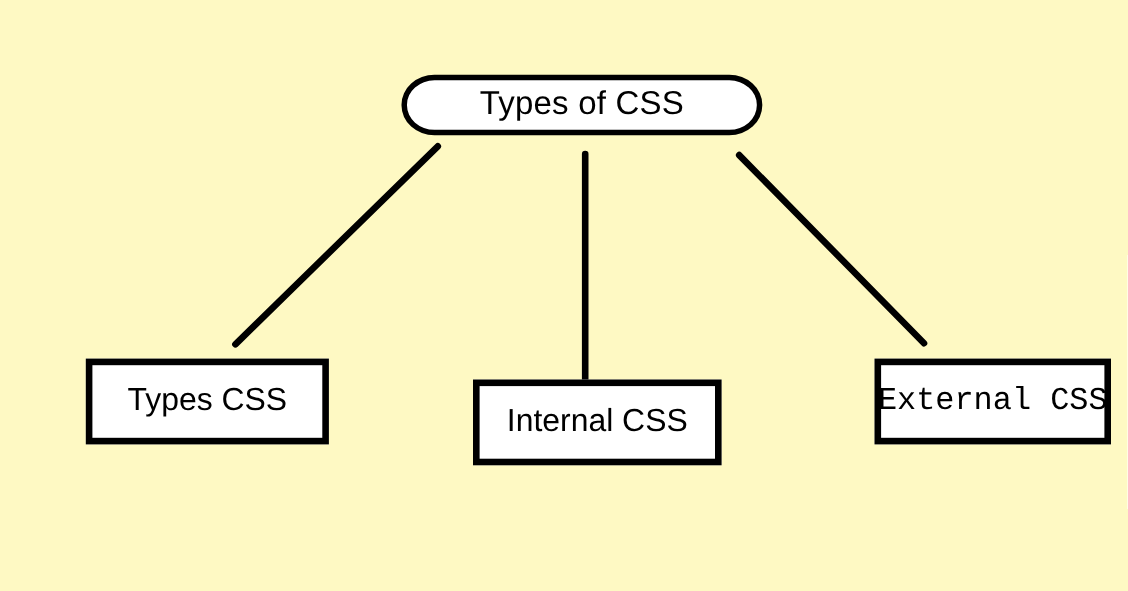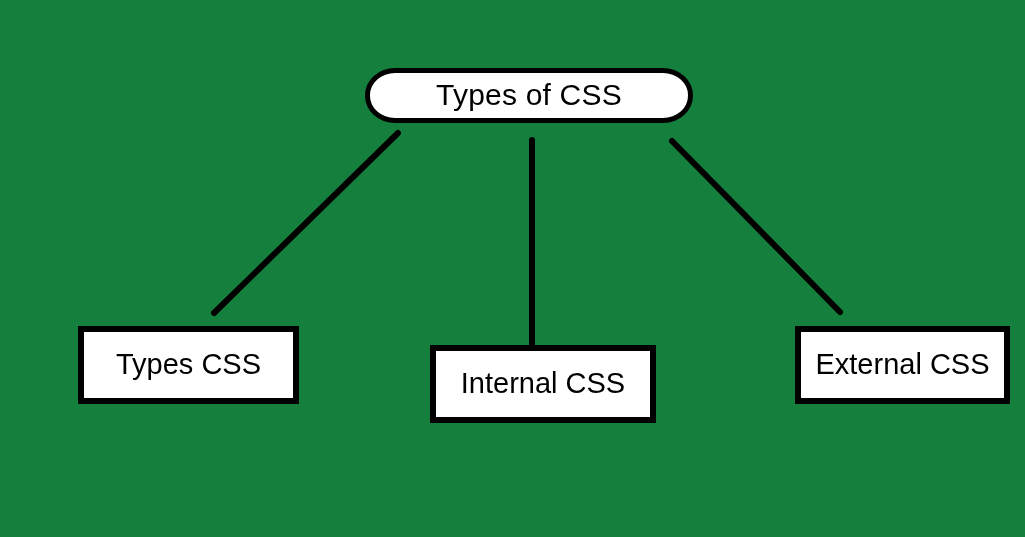--- a/index.html
+++ b/index.html
@@ -8,21 +8,21 @@
     padding: 0;
     background: #ffffff;
   }
   body {
     font-family: "Liberation Sans", sans-serif;
   }
   #canvas {
     position: relative;
     width: 1025px;
     height: 537px;
-    background: #15803d;
+    background: #fef9c3;
     overflow: hidden;
   }
   #connectors {
     position: absolute;
     left: 0;
     top: 0;
     width: 1025px;
     height: 537px;
     pointer-events: none;
   }
@@ -66,20 +66,21 @@
     left: 430px;
     top: 345px;
     width: 226px;
     height: 78px;
   }
   .leaf-external {
     left: 795px;
     top: 326px;
     width: 215px;
     height: 78px;
+    font-family: Liberation Mono, monospace;
   }
   .node-label {
     display: block;
     transform: translateY(-1px);
   }
 </style>
 </head>
 <body>
 
 <div id="canvas">

